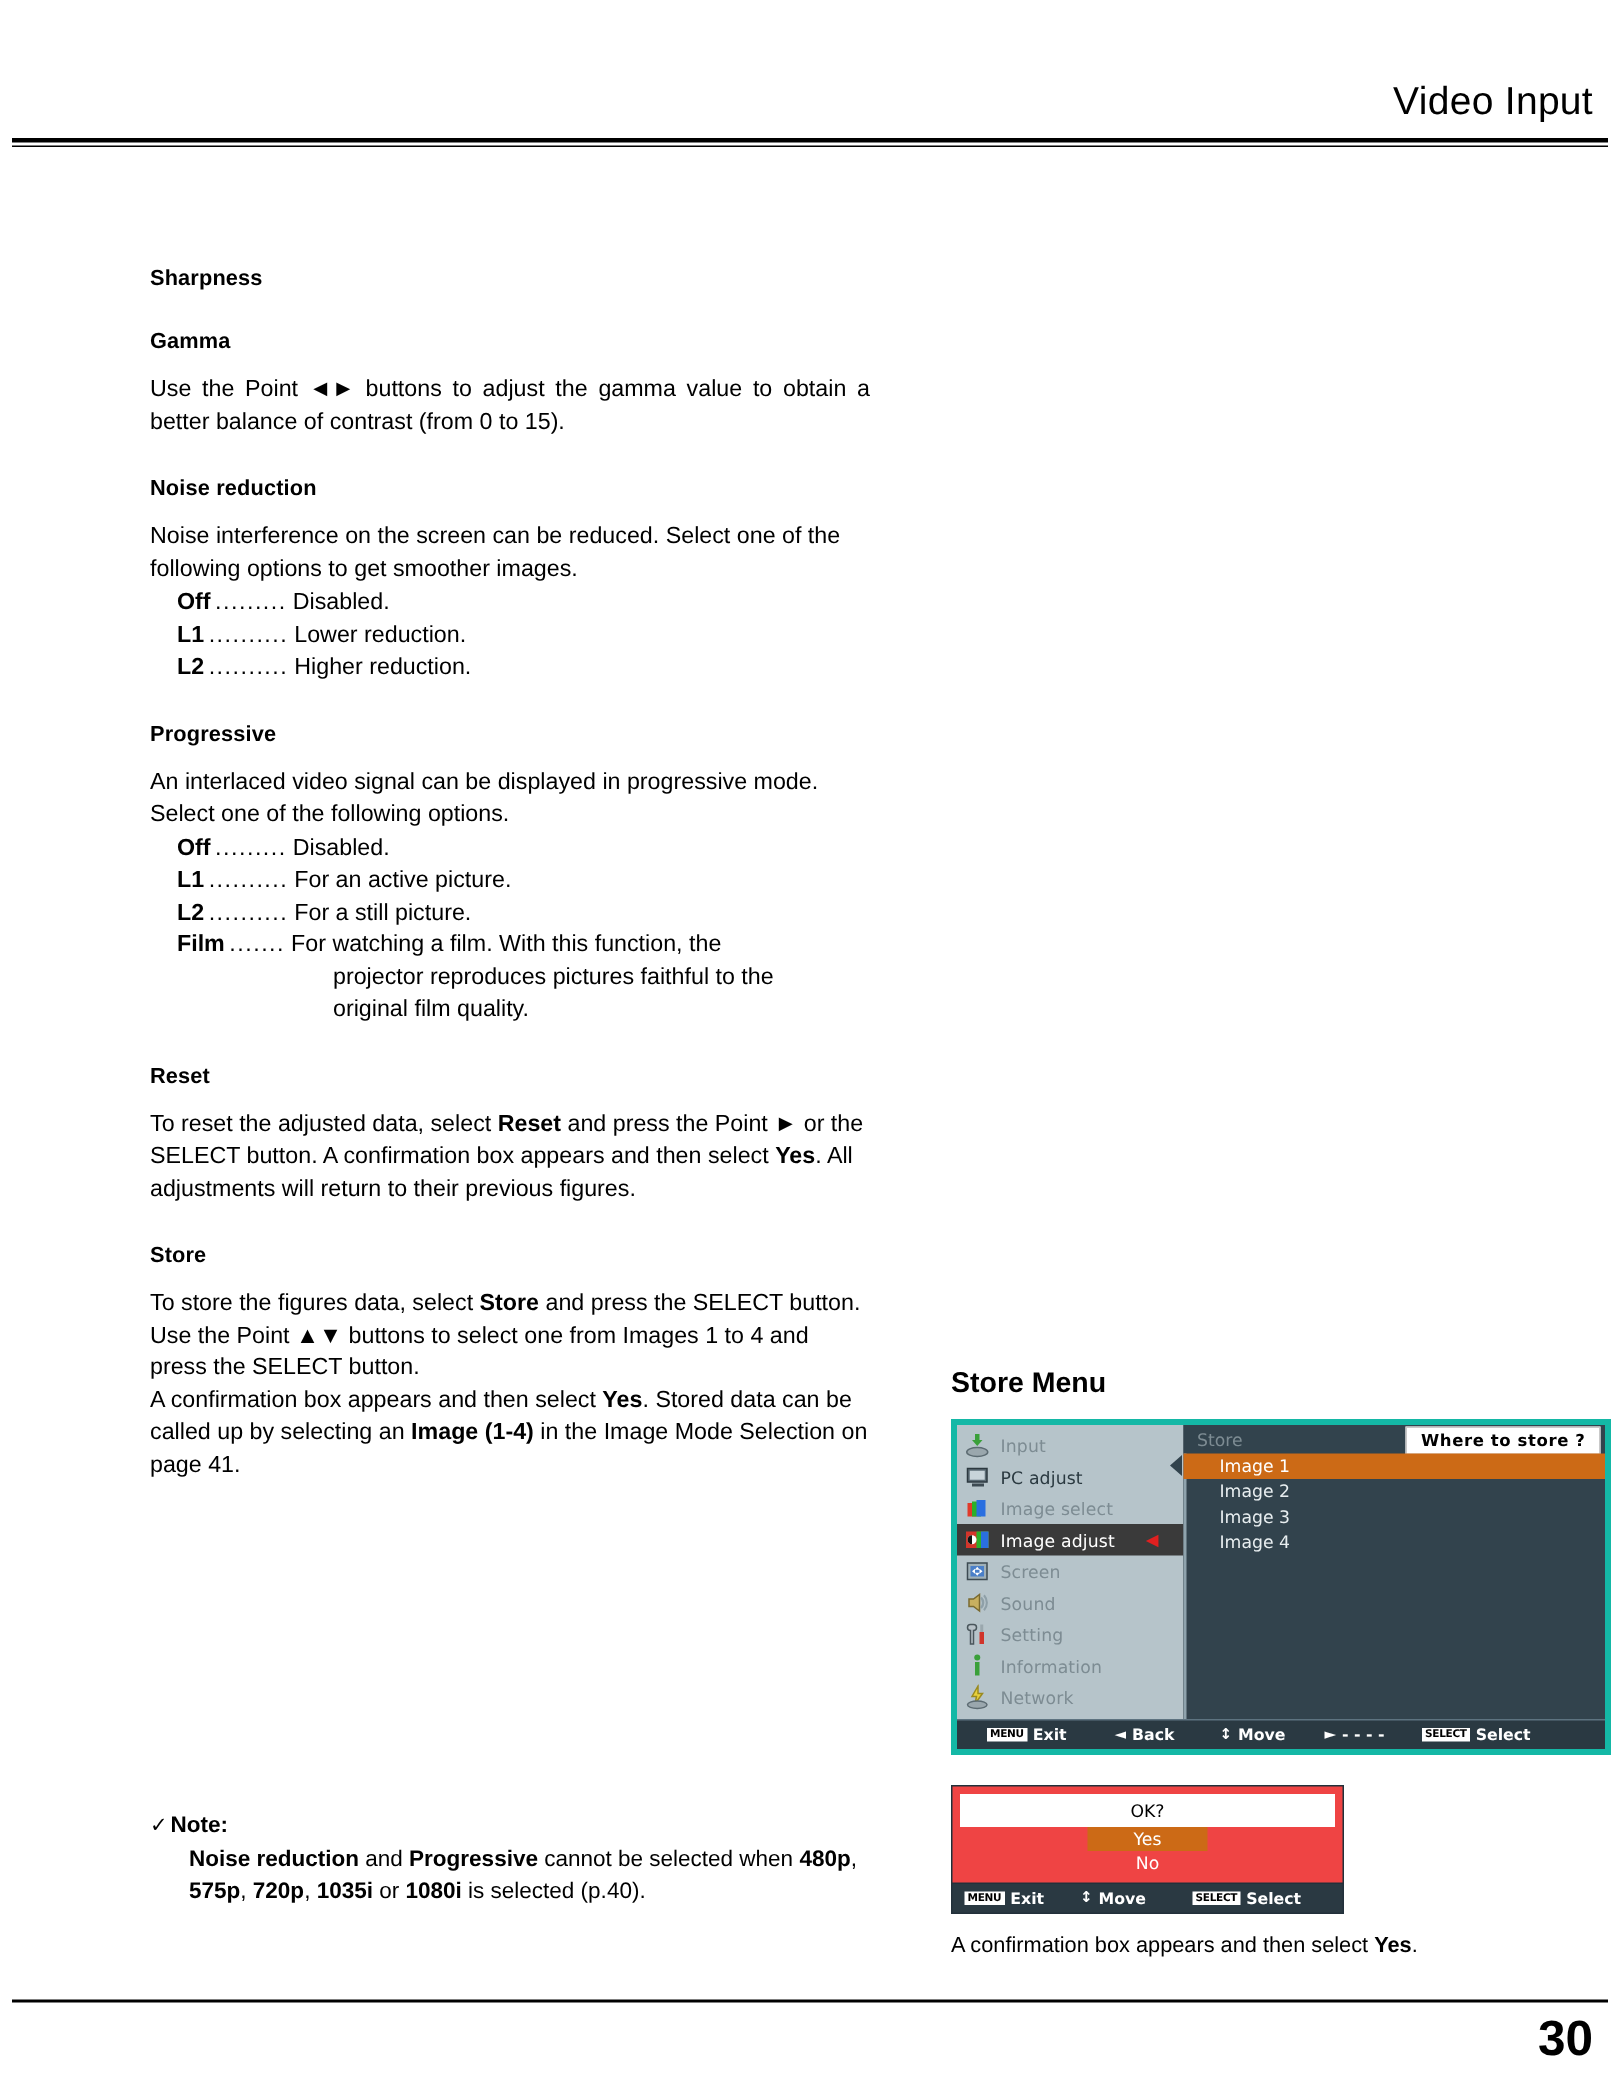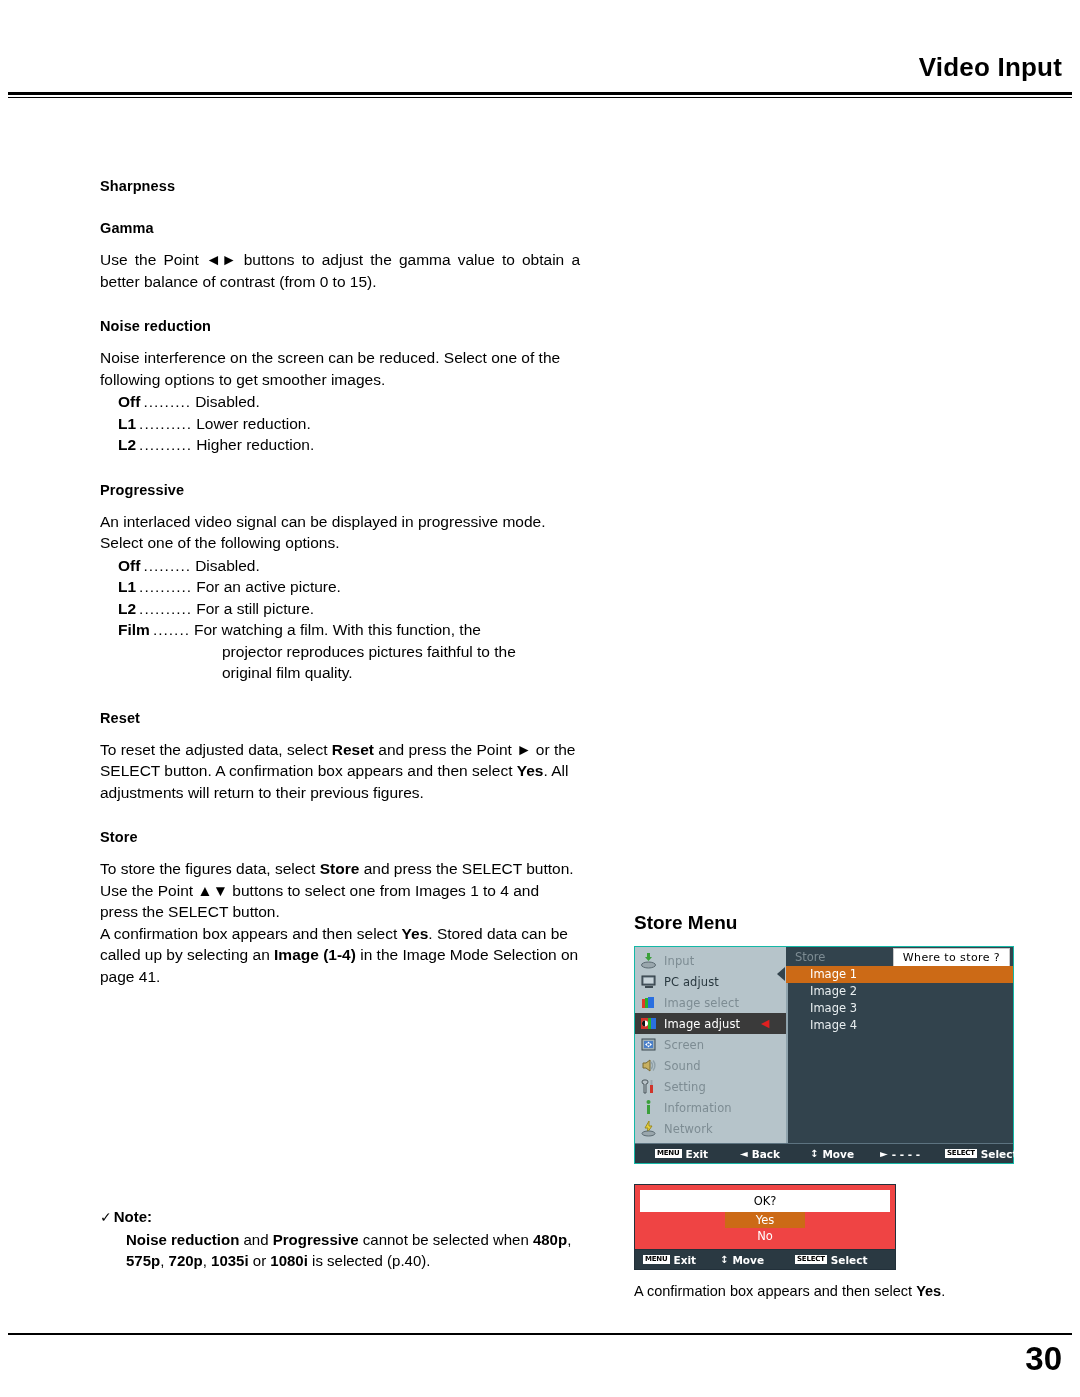--- a/index.html
+++ b/index.html
@@ -7,21 +7,21 @@
     width:1080px;height:1397px;background:#ffffff;
     font-family:"Liberation Sans",sans-serif;color:#000;
     position:relative;overflow:hidden;
   }
   .page{position:absolute;inset:0;}
 
   
   .header{position:absolute;left:0;top:52px;width:1080px;height:46px;}
   .header-title{
     position:absolute;right:18px;top:0;
-    font-size:26px;font-weight:bold;letter-spacing:.2px;
+    font-size:26px;font-weight:normal;letter-spacing:.2px;
   }
   .header-rule-1{position:absolute;left:8px;top:40px;width:1064px;height:3px;background:#000;}
   .header-rule-2{position:absolute;left:8px;top:45px;width:1064px;height:1px;background:#000;}
 
   
   .footer-rule{position:absolute;left:8px;top:1333px;width:1064px;height:2px;background:#000;}
   .footer-page{
     position:absolute;right:18px;top:1340px;
     font-size:33px;font-weight:bold;
   }
@@ -48,23 +48,23 @@
   .note-body{
     margin-top:4px;padding-left:26px;
     font-size:15px;line-height:21px;font-weight:bold;
   }
 
   
   .col-right{position:absolute;left:634px;top:912px;width:410px;}
   .fig-title{font-size:19px;font-weight:bold;margin:0 0 12px 0;}
 
   .osd{
-    position:relative;width:380px;
+    position:relative;width:440px;
     background:#32434d;
-    border:1px solid #14b8a6;
+    border:4px solid #14b8a6;
     box-sizing:border-box;
   }
   .osd-body{display:flex;height:196px;background:#32434d;}
 
   
   .osd-side{
     width:151px;background:#b6c4ca;
     padding:3px 0 0 0;box-sizing:border-box;position:relative;
   }
   .side-item{
@@ -93,21 +93,21 @@
   .osd-main{flex:1;background:#32434d;position:relative;}
   .main-head{height:19px;position:relative;}
   .main-head .ttl{
     position:absolute;left:9px;top:3px;
     font-size:11.5px;color:#7d8c93;
     font-family:"DejaVu Sans",sans-serif;
   }
   .qbox{
     position:absolute;right:3px;top:1px;
     background:#ffffff;color:#000;
-    font-size:11px;font-weight:normal;
+    font-size:11px;font-weight:bold;
     padding:2px 9px 2px 9px;
     font-family:"DejaVu Sans",sans-serif;letter-spacing:.4px;
     border:1px solid #c9c9c9;
   }
   .opt{
     height:17px;line-height:17px;position:relative;
     font-size:11.5px;color:#e8eef0;padding-left:24px;
     font-family:"DejaVu Sans",sans-serif;
   }
   .opt.sel{background:#cc6a16;color:#ffffff;}

